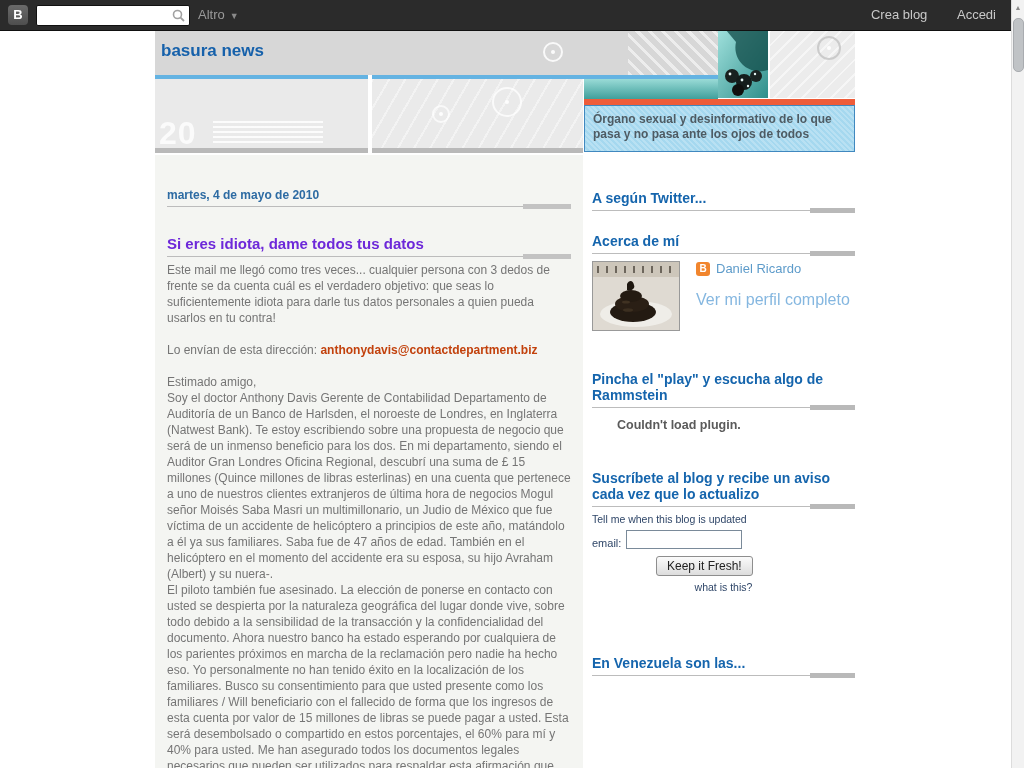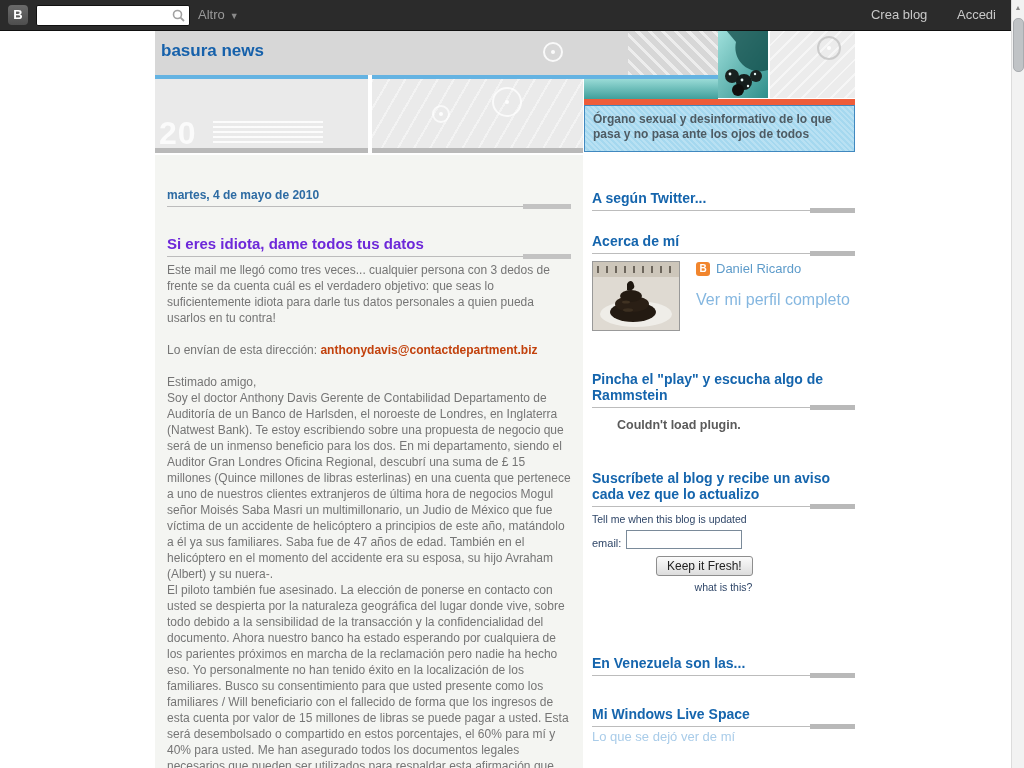--- a/index.html
+++ b/index.html
@@ -244,24 +244,20 @@
         <input value="" style="">
       </div>
       <button class="fresh-btn">Keep it Fresh!</button>
       <a class="what-link">what is this?</a>
     </div>
 
     <div class="gadget" style="margin-top:62px;">
       <div class="gadget-title rule g-rule">En Venezuela son las...</div>
     </div>
 
-    <div class="gadget" style="margin-top:30px;">
-      <div class="gadget-title rule g-rule">Mi Windows Live Space</div>
-      <a class="ls-link">Lo que se dejó ver de mí</a>
-    </div>
 
   </div>
 
   <div class="scrollbar">
     <div class="sb-up">▲</div>
     <div class="sb-thumb"></div>
   </div>
 
 </div>
 

